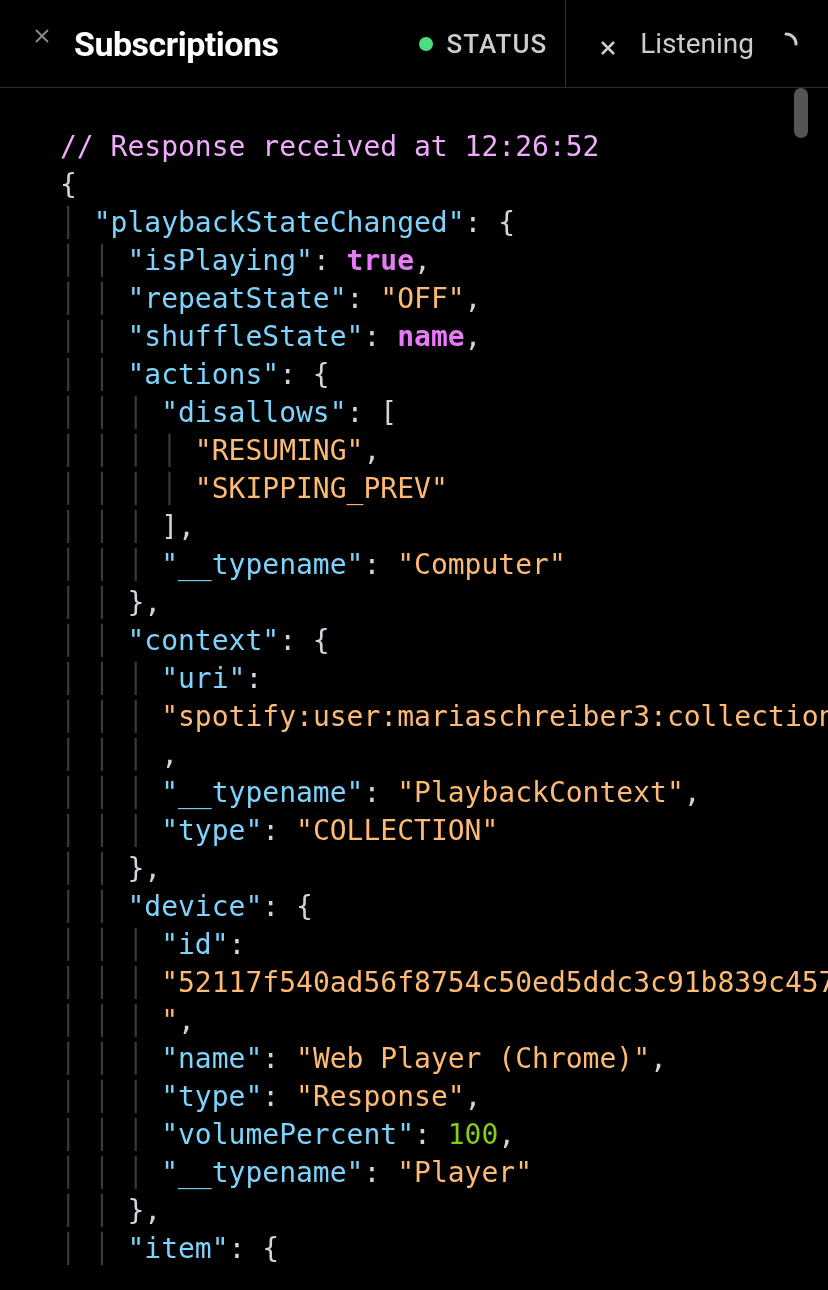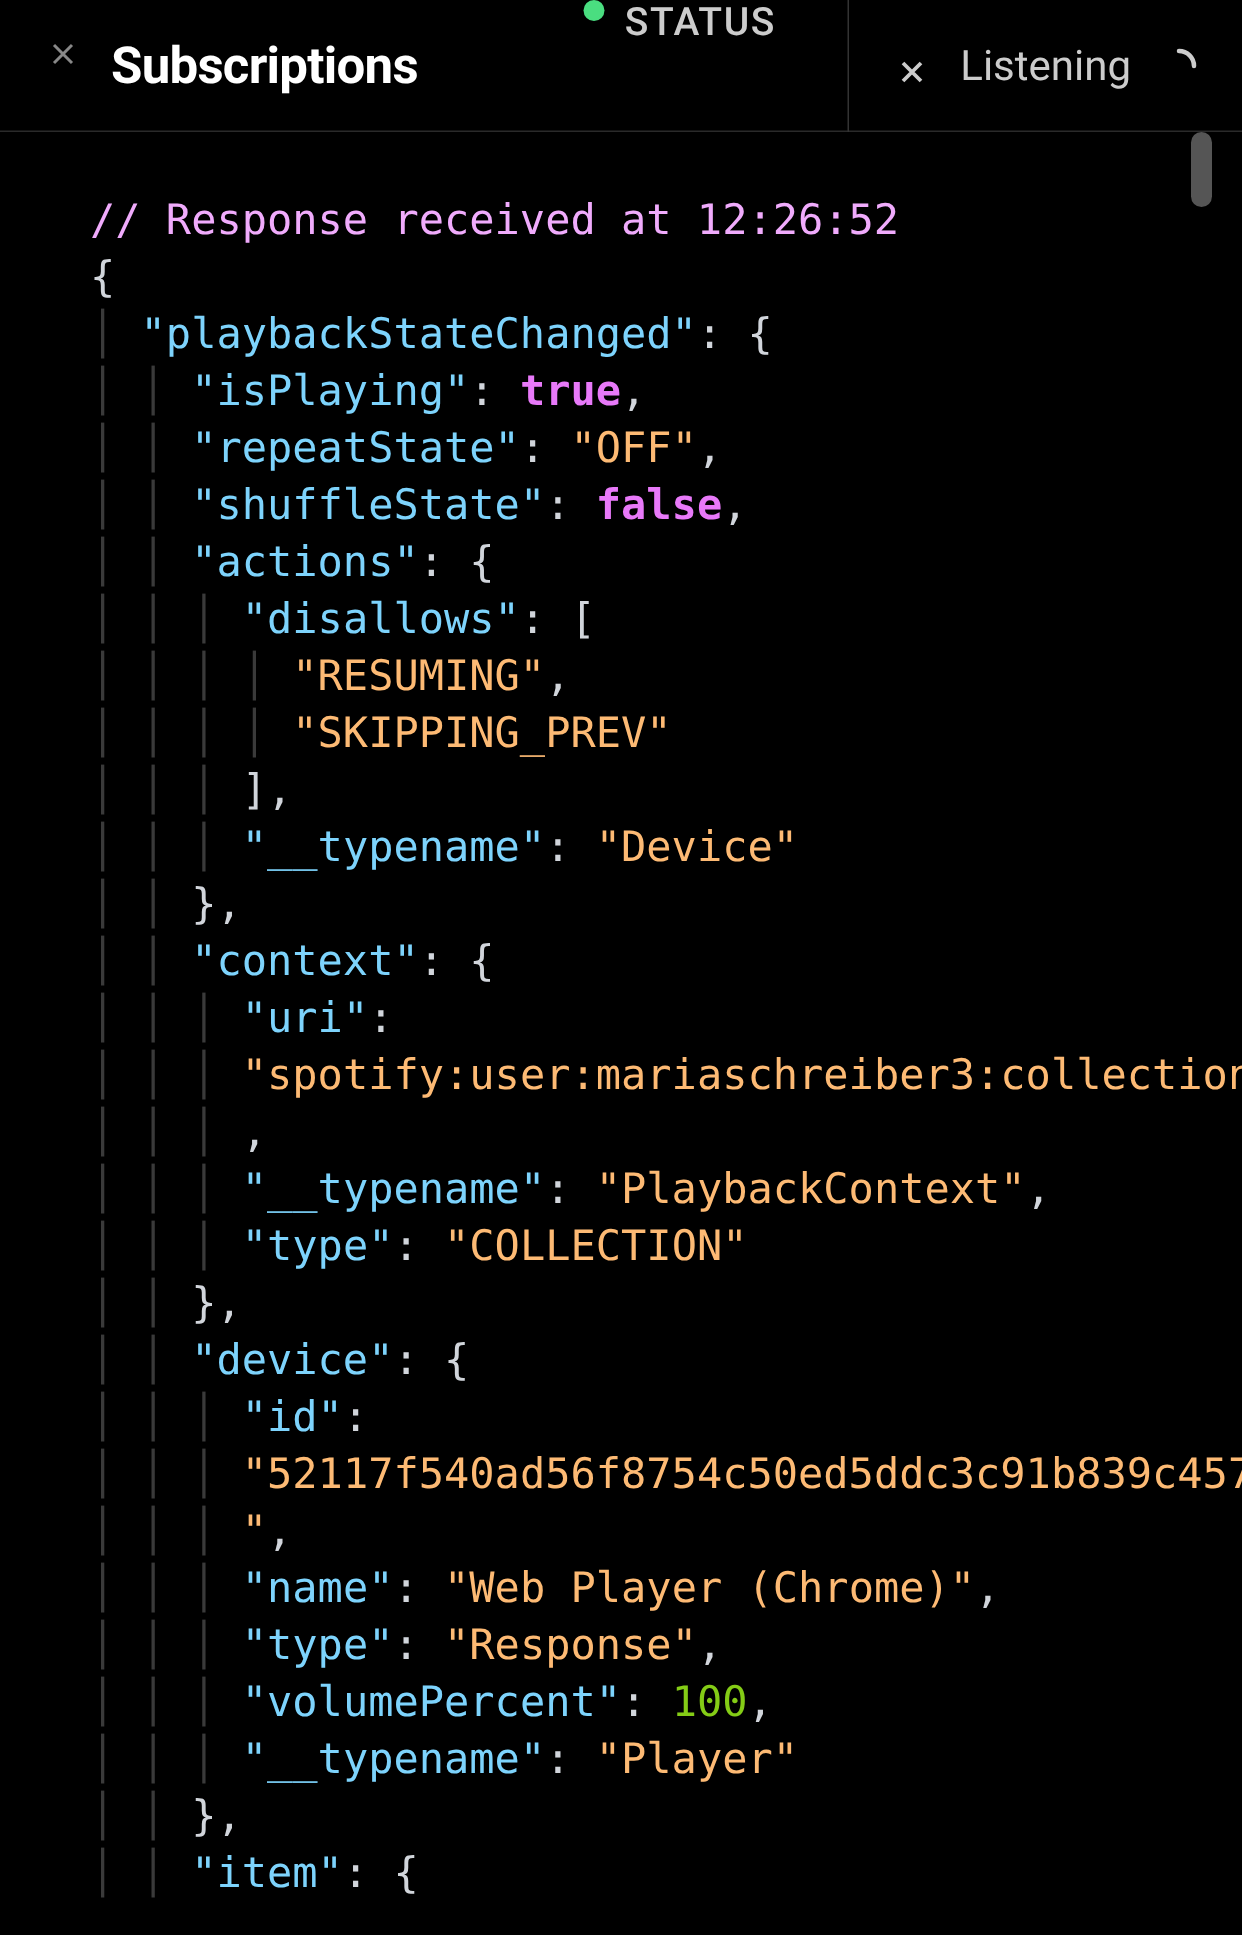--- a/index.html
+++ b/index.html
@@ -46,22 +46,23 @@
       color: #fff;
       letter-spacing: -0.5px;
     }
     .header-right {
       display: flex;
       align-items: center;
       gap: 30px;
     }
     .status-group {
       display: flex;
+      align-items: center;
       gap: 14px;
-      padding-right: 48px;
+      padding-right: 18px;
       border-right: 1px solid #333;
       height: 88px;
     }
     .status-dot {
       width: 14px;
       height: 14px;
       border-radius: 50%;
       background: #4ade80;
     }
     .status-text {
@@ -154,27 +155,27 @@
   </div>
 </div>
 
 <div class="scrollbar"></div>
 
 <div class="code-area"><span class="comment">// Response received at 12:26:52</span>
 <span class="punct">{</span>
 <span class="guide">│ </span><span class="key">"playbackStateChanged"</span><span class="punct">: {</span>
 <span class="guide">│ │ </span><span class="key">"isPlaying"</span><span class="punct">: </span><span class="boolean">true</span><span class="punct">,</span>
 <span class="guide">│ │ </span><span class="key">"repeatState"</span><span class="punct">: </span><span class="string">"<span>OFF</span>"</span><span class="punct">,</span>
-<span class="guide">│ │ </span><span class="key">"shuffleState"</span><span class="punct">: </span><span class="boolean">false</span><span class="punct">,</span>
+<span class="guide">│ │ </span><span class="key">"shuffleState"</span><span class="punct">: </span><span class="boolean">name</span><span class="punct">,</span>
 <span class="guide">│ │ </span><span class="key">"actions"</span><span class="punct">: {</span>
 <span class="guide">│ │ │ </span><span class="key">"disallows"</span><span class="punct">: [</span>
 <span class="guide">│ │ │ │ </span><span class="string">"<span>RESUMING</span>"</span><span class="punct">,</span>
 <span class="guide">│ │ │ │ </span><span class="string">"<span>SKIPPING_PREV</span>"</span>
 <span class="guide">│ │ │ </span><span class="punct">],</span>
-<span class="guide">│ │ │ </span><span class="key">"__typename"</span><span class="punct">: </span><span class="string">"<span>Device</span>"</span>
+<span class="guide">│ │ │ </span><span class="key">"__typename"</span><span class="punct">: </span><span class="string">"<span>Computer</span>"</span>
 <span class="guide">│ │ </span><span class="punct">},</span>
 <span class="guide">│ │ </span><span class="key">"context"</span><span class="punct">: {</span>
 <span class="guide">│ │ │ </span><span class="key">"uri"</span><span class="punct">:</span>
 <span class="guide">│ │ │ </span><span class="string">"<span>spotify:user:mariaschreiber3:collection</span>"</span>
 <span class="guide">│ │ │ </span><span class="punct">,</span>
 <span class="guide">│ │ │ </span><span class="key">"__typename"</span><span class="punct">: </span><span class="string">"<span>PlaybackContext</span>"</span><span class="punct">,</span>
 <span class="guide">│ │ │ </span><span class="key">"type"</span><span class="punct">: </span><span class="string">"<span>COLLECTION</span>"</span>
 <span class="guide">│ │ </span><span class="punct">},</span>
 <span class="guide">│ │ </span><span class="key">"device"</span><span class="punct">: {</span>
 <span class="guide">│ │ │ </span><span class="key">"id"</span><span class="punct">:</span>

